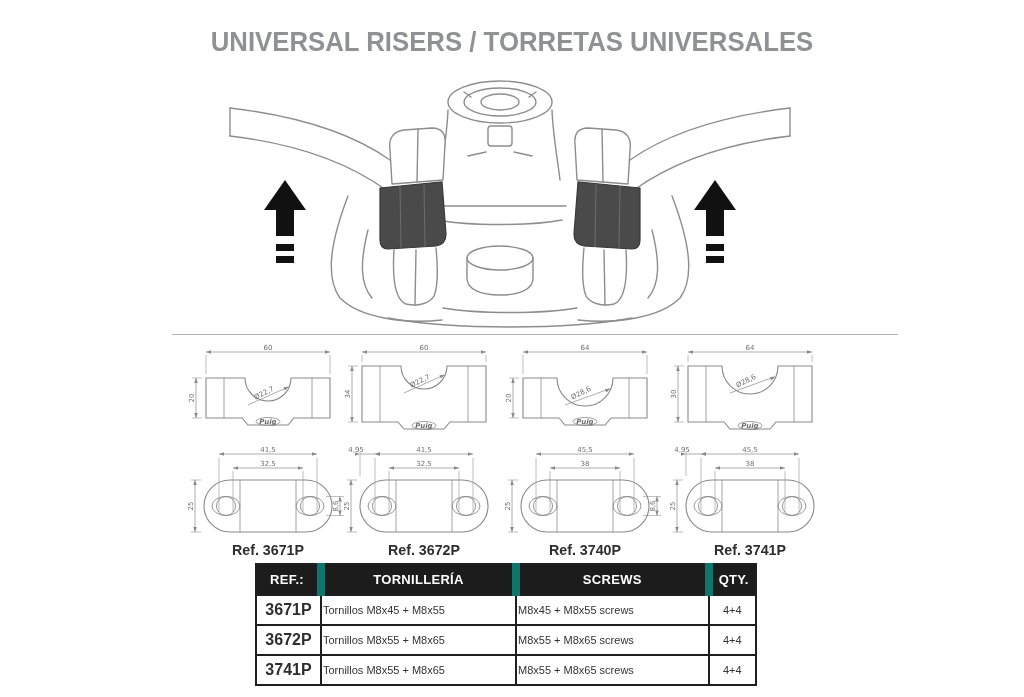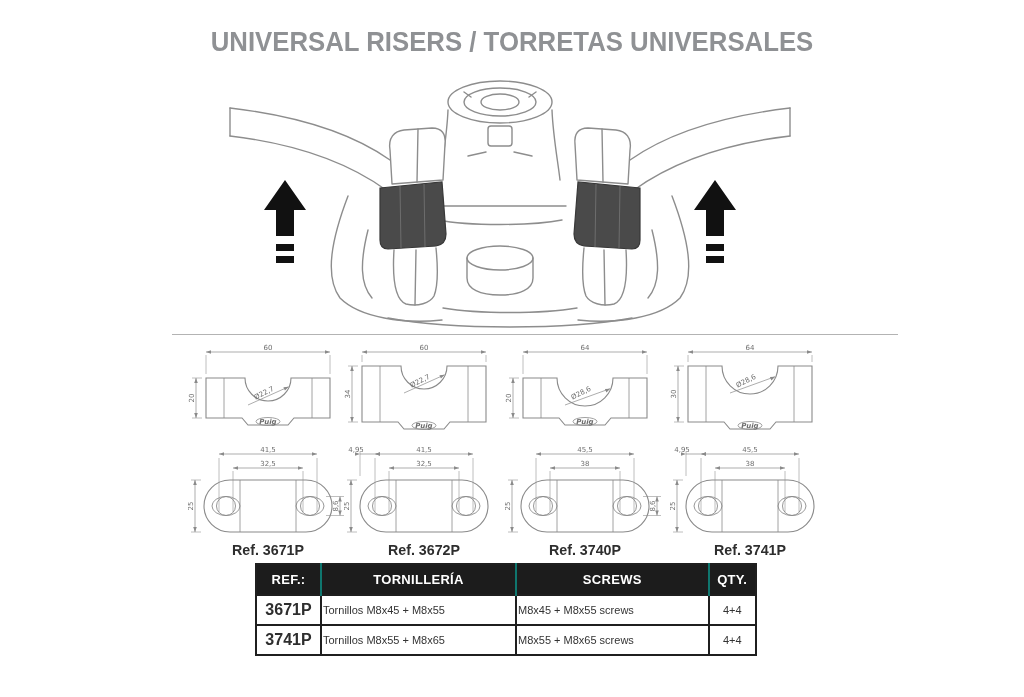--- a/index.html
+++ b/index.html
@@ -18,21 +18,21 @@
   .drawings-row{position:absolute;left:0;top:342px;width:884px;height:215px;}
   .dcol{position:absolute;width:160px;top:0;}
   .dcol .tech svg{display:block;}
   .tech svg text{font-family:"DejaVu Sans",sans-serif;font-size:7px;fill:#6e6e6e;}
   .ref-label{text-align:center;font-weight:bold;font-size:15px;color:#2e2e2e;
     margin-top:3px;transform:scaleX(0.95);white-space:nowrap;}
 
   table.spec{position:absolute;left:255px;top:563px;width:502px;
     border-collapse:collapse;border:2px solid #1f1f1f;table-layout:fixed;}
   table.spec th{background:#1c1c1c;color:#ffffff;font-size:13px;font-weight:bold;
-    height:27px;letter-spacing:.3px;border-left:2px solid #0f766e;}
+    height:27px;letter-spacing:.3px;border-left:8px solid #0f766e;}
   table.spec th:first-child{border-left:none;}
   table.spec td{border:2px solid #1f1f1f;font-size:11px;color:#333333;height:26px;
     background:#ffffff;white-space:nowrap;overflow:hidden;}
   table.spec td.c0{text-align:center;font-weight:bold;font-size:16px;color:#2e2e2e;}
   table.spec td.c1,table.spec td.c2{text-align:left;}
   table.spec td.c3{text-align:center;font-weight:normal;}
   col.w0{width:13%;}col.w1{width:39%;}col.w2{width:38.5%;}col.w3{width:9.5%;}
 </style>
 </head>
 <body>
@@ -372,19 +372,25 @@
     </tr>
   </thead>
   <tbody id="spec-tbody">
       <tr>
         <td class="c0">3671P</td>
         <td class="c1">Tornillos M8x45 + M8x55</td>
         <td class="c2">M8x45 + M8x55 screws</td>
         <td class="c3">4+4</td>
       </tr>
       <tr>
+        <td class="c0">3672P</td>
+        <td class="c1">Tornillos M8x55 + M8x65</td>
+        <td class="c2">M8x55 + M8x65 screws</td>
+        <td class="c3">4+4</td>
+      </tr>
+      <tr>
         <td class="c0">3741P</td>
         <td class="c1">Tornillos M8x55 + M8x65</td>
         <td class="c2">M8x55 + M8x65 screws</td>
         <td class="c3">4+4</td>
       </tr>
     </tbody>
 </table>
 
 </body></html>

